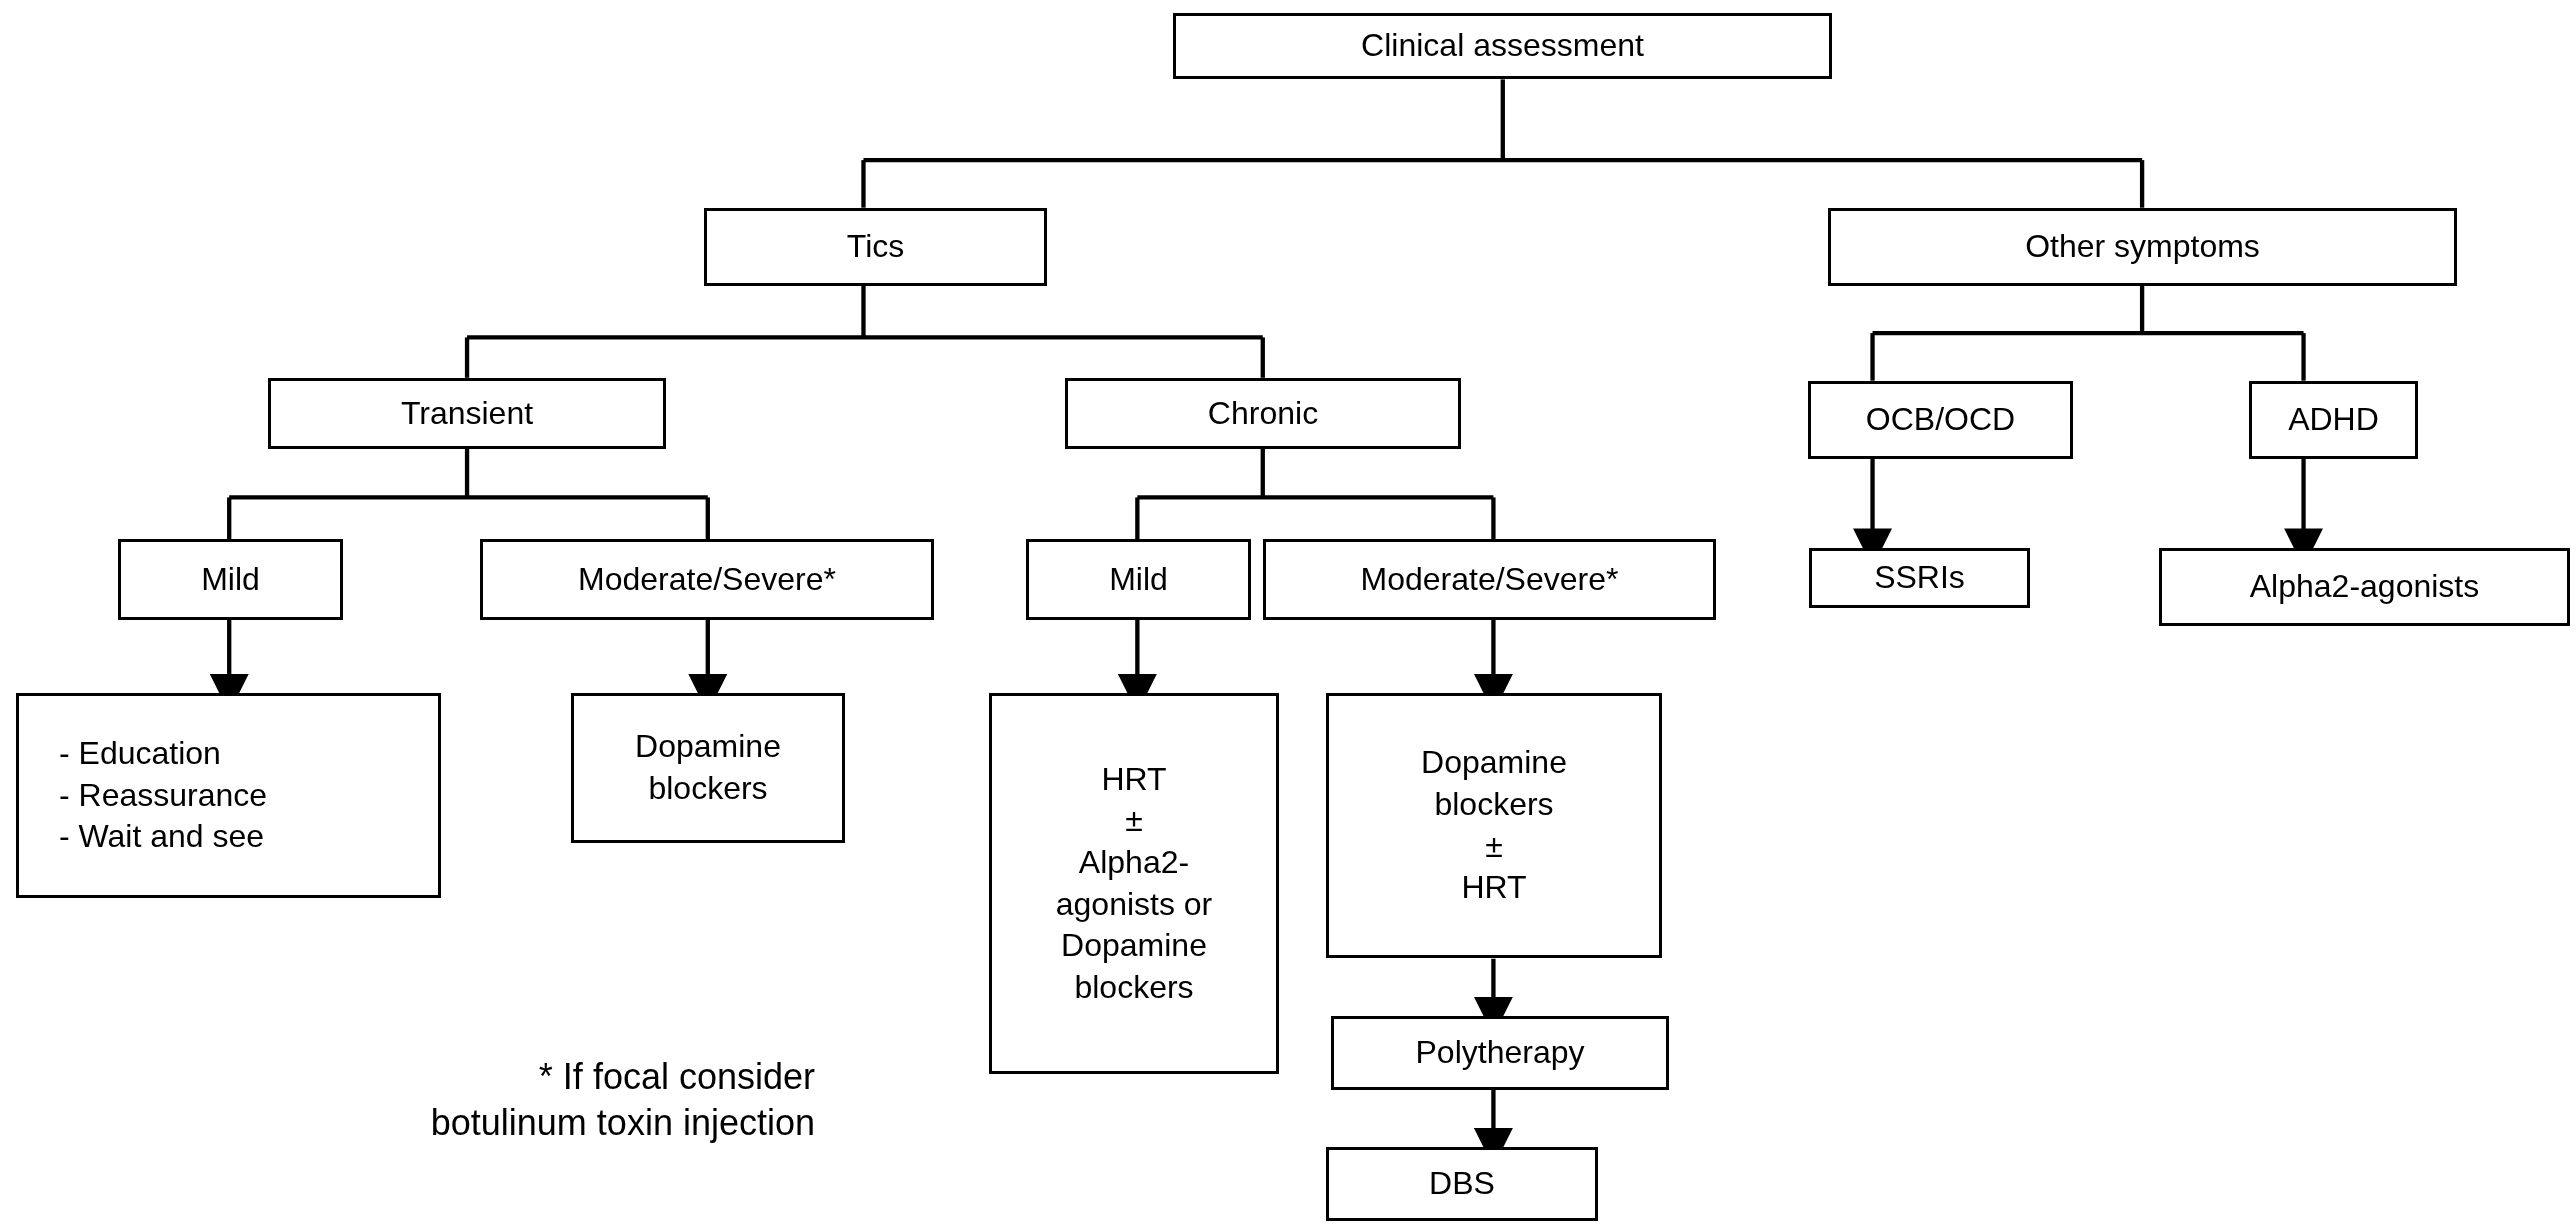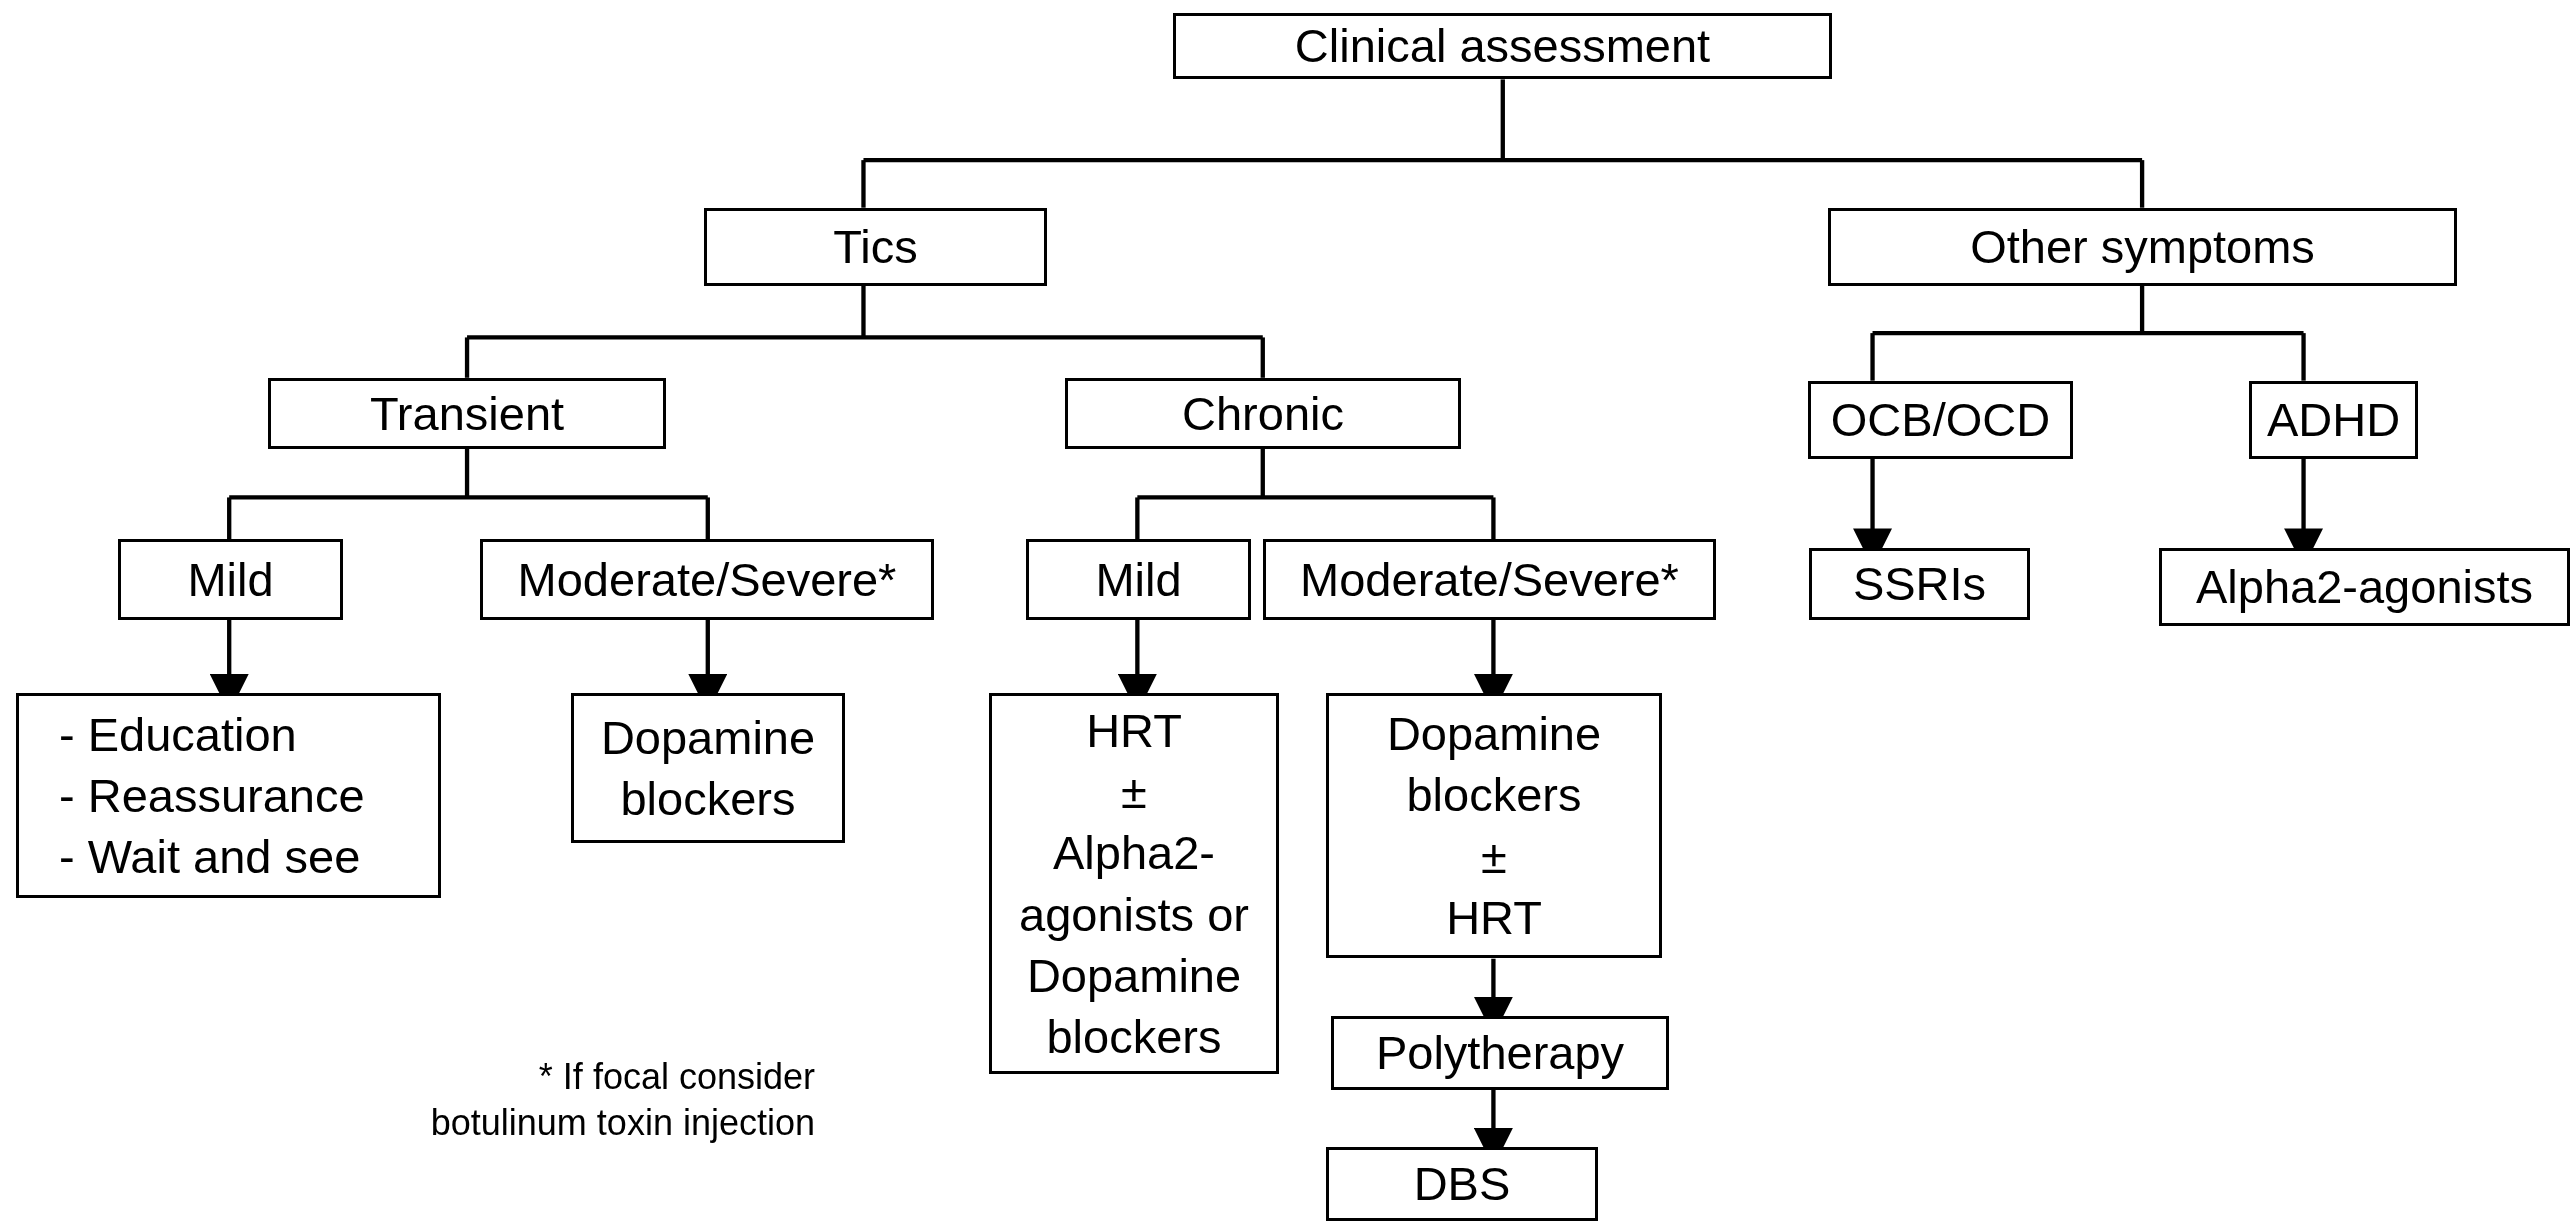--- a/index.html
+++ b/index.html
@@ -27,21 +27,21 @@
   .node {
     position: absolute;
     box-sizing: border-box;
     border: 3.6px solid #000000;
     background: #ffffff;
     display: flex;
     flex-direction: column;
     align-items: center;
     justify-content: center;
     text-align: center;
-    font-size: 47px;
+    font-size: 32px;
     line-height: 1.18;
     letter-spacing: 0px;
     white-space: nowrap;
     z-index: 2;
   }
   .node .line {
     display: block;
   }
   .node.multi {
     white-space: normal;
@@ -143,21 +143,21 @@
   </div>
 
   <div class="node" style="left:1026px; top:539px; width:225px; height:81px;">
     <span class="line">Mild</span>
   </div>
 
   <div class="node" style="left:1263px; top:539px; width:453px; height:81px;">
     <span class="line">Moderate/Severe*</span>
   </div>
 
-  <div class="node" style="left:1809px; top:548px; width:221px; height:72px;">
+  <div class="node" style="left:1809px; top:548px; width:221px; height:60px;">
     <span class="line">SSRIs</span>
   </div>
 
   <div class="node" style="left:2159px; top:548px; width:411px; height:78px;justify-content:center;">
     <span class="line">Alpha2-agonists</span>
   </div>
 
   <div class="node multi" style="left:16px; top:693px; width:425px; height:205px; align-items:flex-start; padding-left:40px;">
     <span class="line">- Education</span>
     <span class="line">- Reassurance</span>

